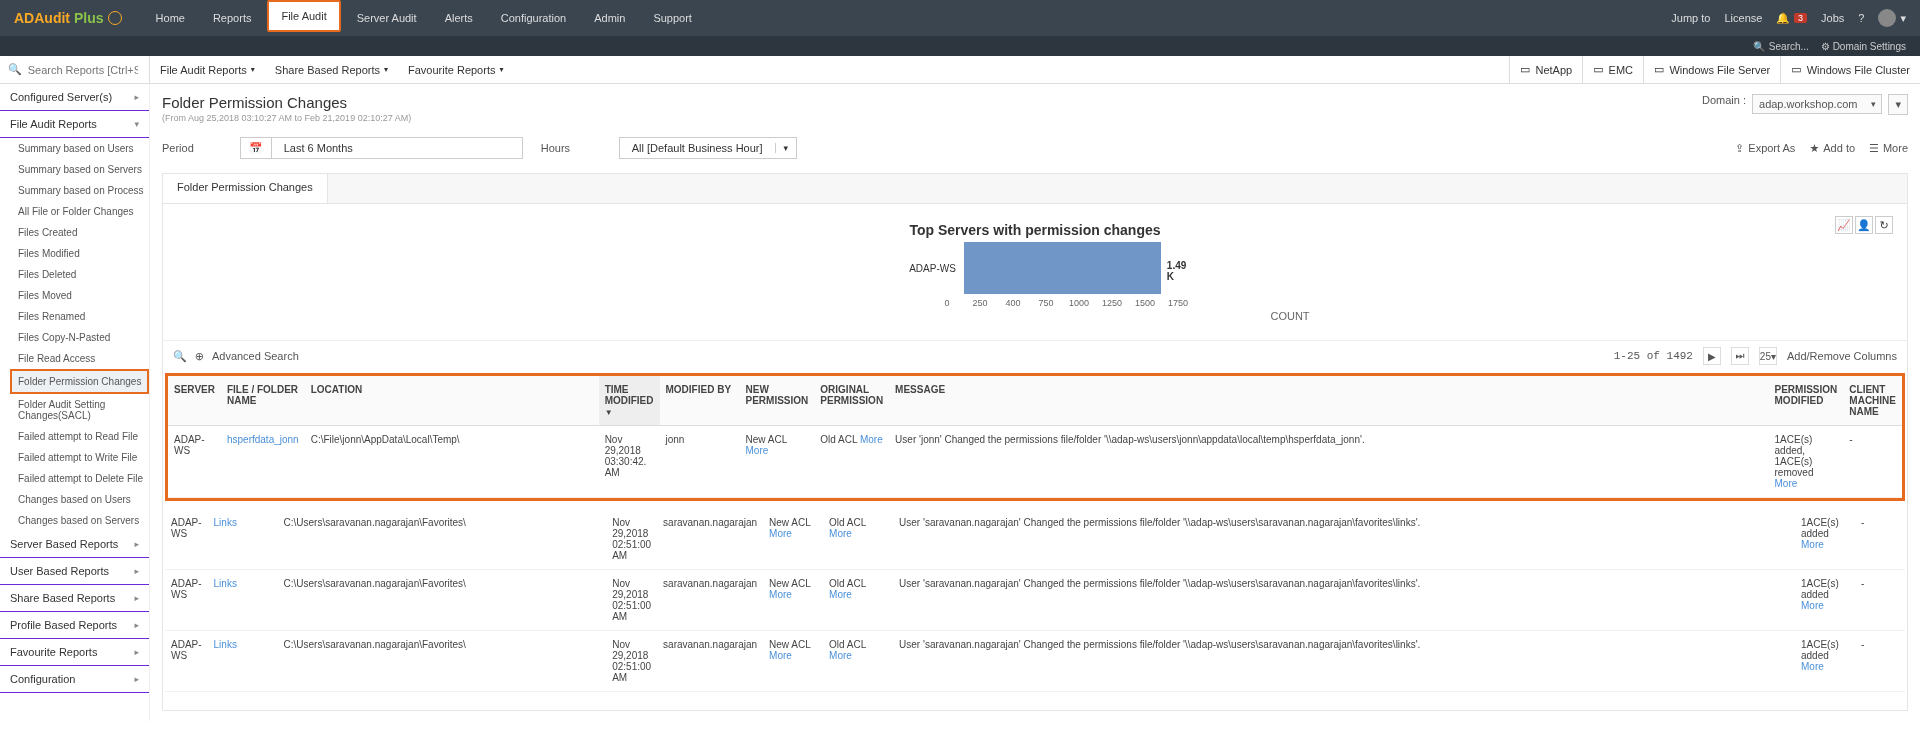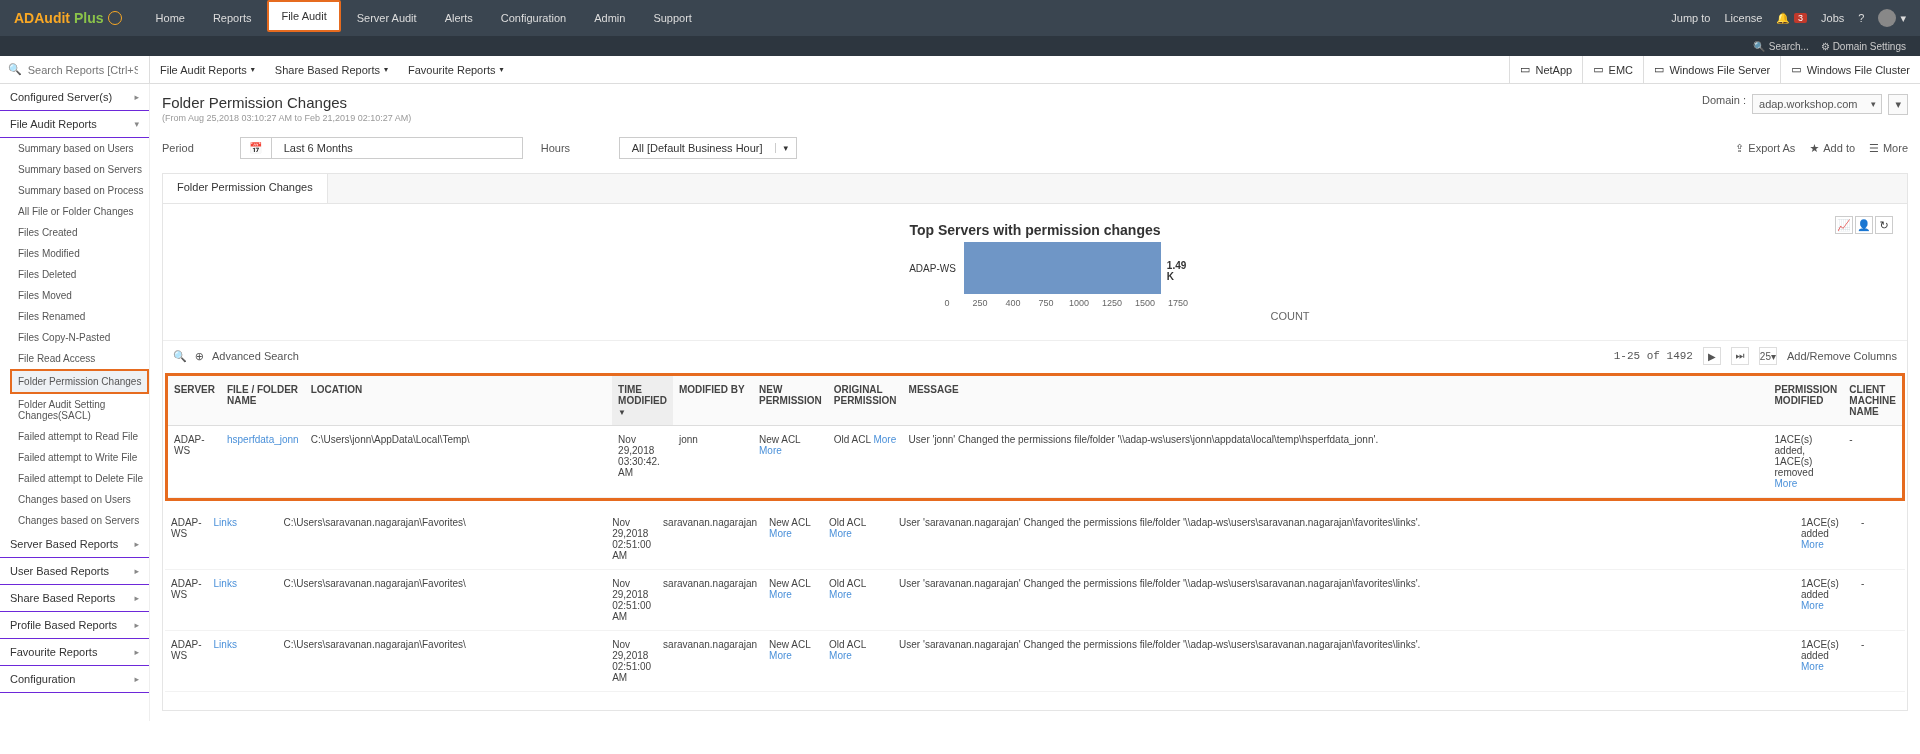--- a/index.html
+++ b/index.html
@@ -279,21 +279,21 @@
                     <th>ORIGINAL PERMISSION</th>
                     <th>MESSAGE</th>
                     <th>PERMISSION MODIFIED</th>
                     <th>CLIENT MACHINE NAME</th>
                   </tr>
                 </thead>
                 <tbody>
                   <tr>
                     <td style="width: 40px;">ADAP-WS</td>
                     <td style="width: 70px;"><a class="mini">hsperfdata_jonn</a></td>
-                    <td>C:\Users\jonn\AppData\Local\Temp\</td>
+                    <td>C:\File\jonn\AppData\Local\Temp\</td>
                     <td style="width: 50px;">Nov 29,2018 03:30:42. AM</td>
                     <td style="width: 80px;">jonn</td>
                     <td style="width: 60px;">New ACL<br><a class="mini">More</a></td>
                     <td style="width: 70px;">Old ACL <a class="mini">More</a></td>
                     <td>User 'jonn' Changed the permissions file/folder '\\adap-ws\users\jonn\appdata\local\temp\hsperfdata_jonn'.</td>
                     <td style="width: 60px;">1ACE(s) added, 1ACE(s) removed<br><a class="mini">More</a></td>
                     <td style="width: 50px;">-</td>
                   </tr>
                 </tbody>
               </table>

